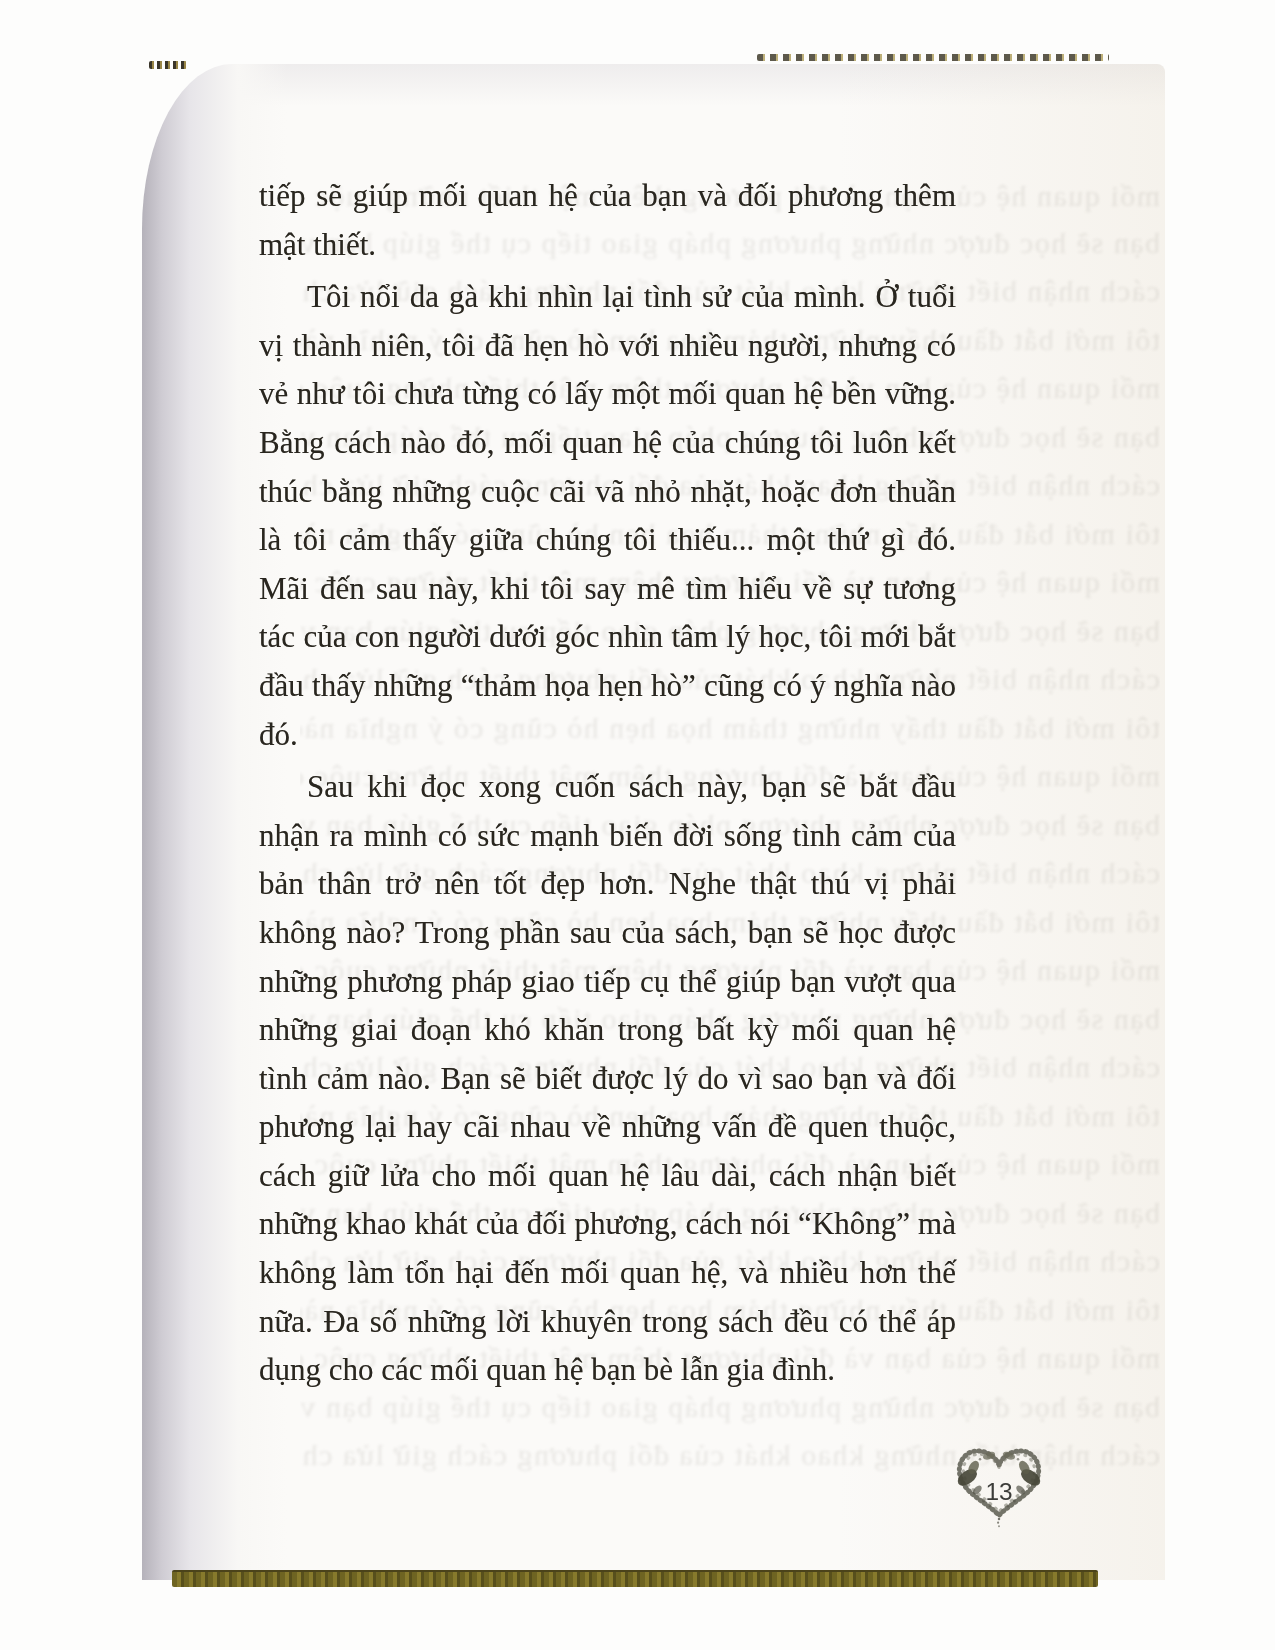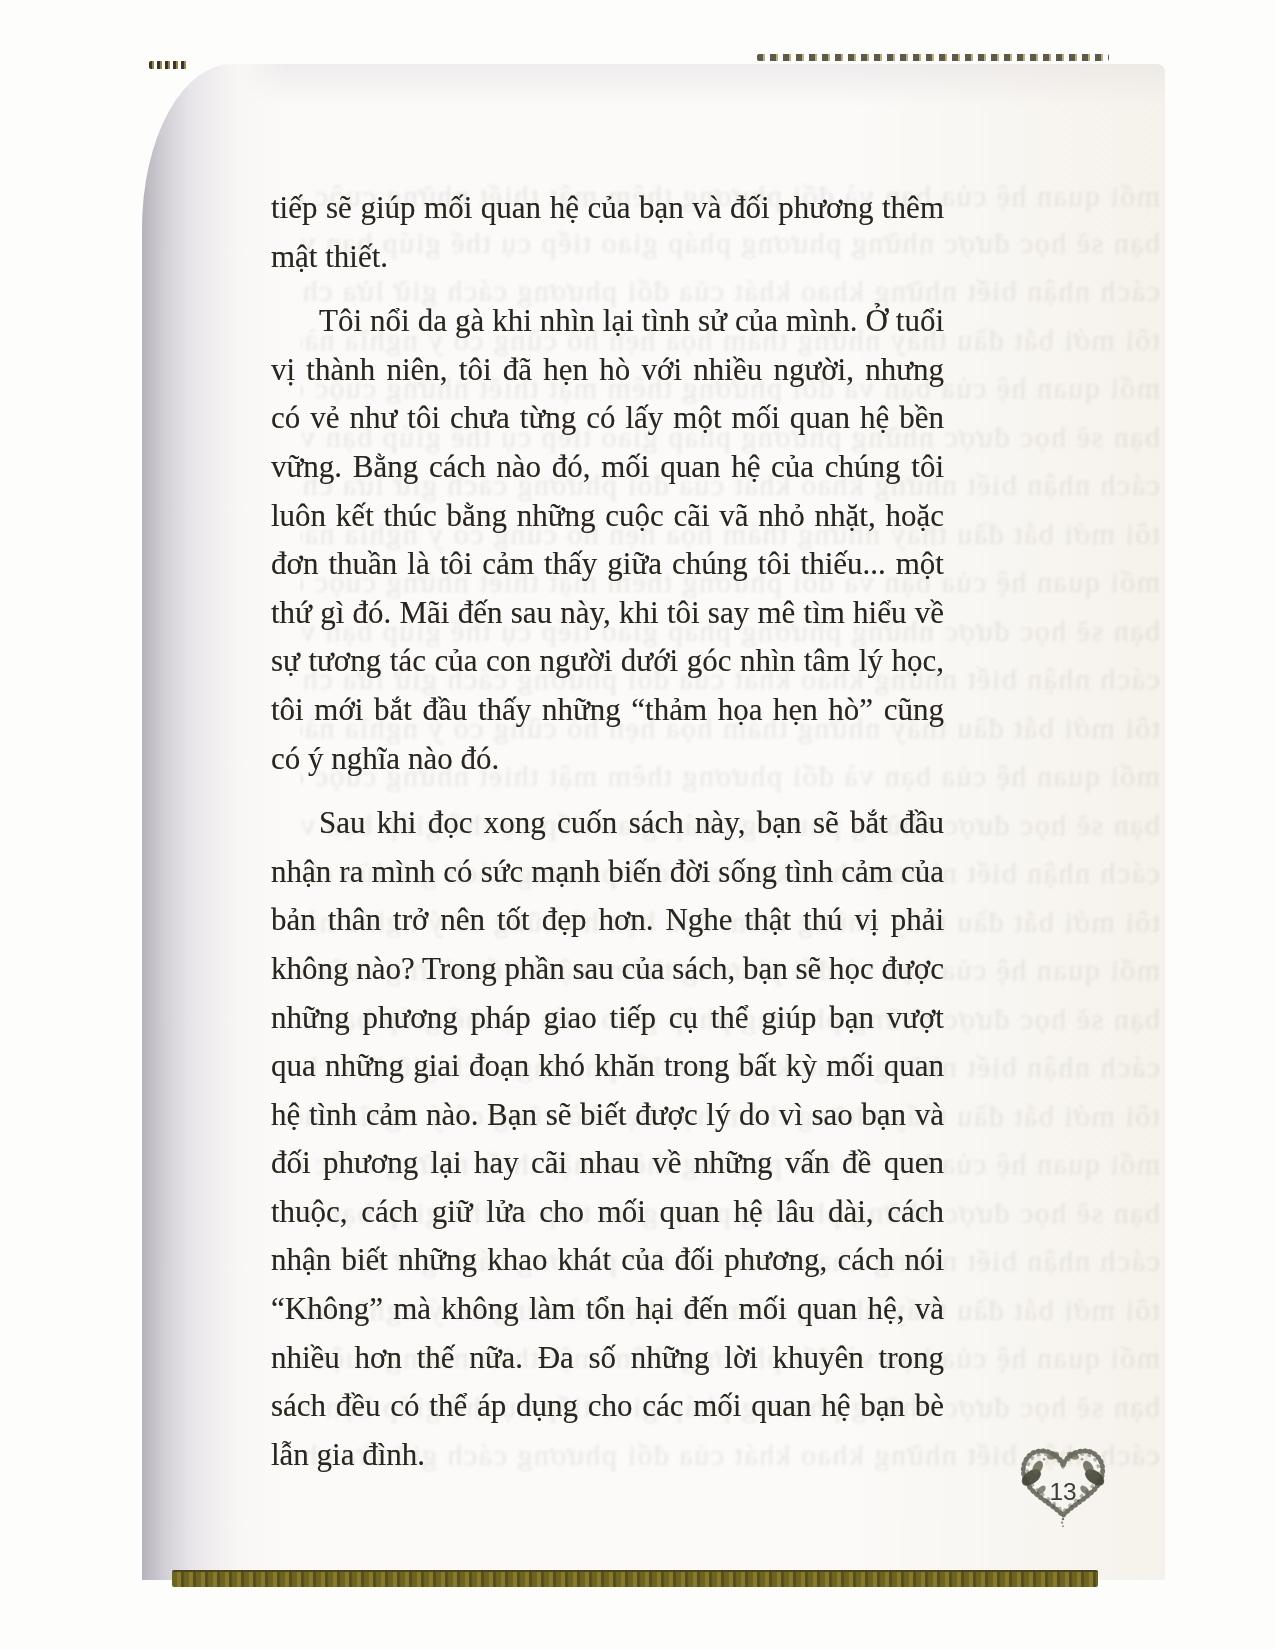--- a/index.html
+++ b/index.html
@@ -46,25 +46,25 @@
   }
 
   
   .text-column{
     position:absolute;left:113px;top:104px;width:705px;
     font-size:31px;line-height:48.6px;
     color:#29261f;
     text-align:justify;
     text-shadow:0 0 .4px rgba(42,36,28,.38);
   }
-  .text-column p{margin:16px;}
+  .text-column p{margin:4px;}
   .text-column p.indent{text-indent:48px;}
 
   
-  .heart-ornament{position:absolute;left:868px;top:1379px;width:106px;height:86px;}
+  .heart-ornament{position:absolute;left:804px;top:1379px;width:106px;height:86px;}
   .heart-ornament svg{width:100%;height:100%;}
   .folio{
     font-family:"Liberation Sans","DejaVu Sans",sans-serif;
     font-size:27px;fill:#3c3c39;
   }
 
   
   .cover-edge{
     position:absolute;left:172px;top:1570px;width:926px;height:15px;
     background:repeating-linear-gradient(90deg,#6e6422 0 5px,#877a2c 5px 9px,#574f1c 9px 12px);

